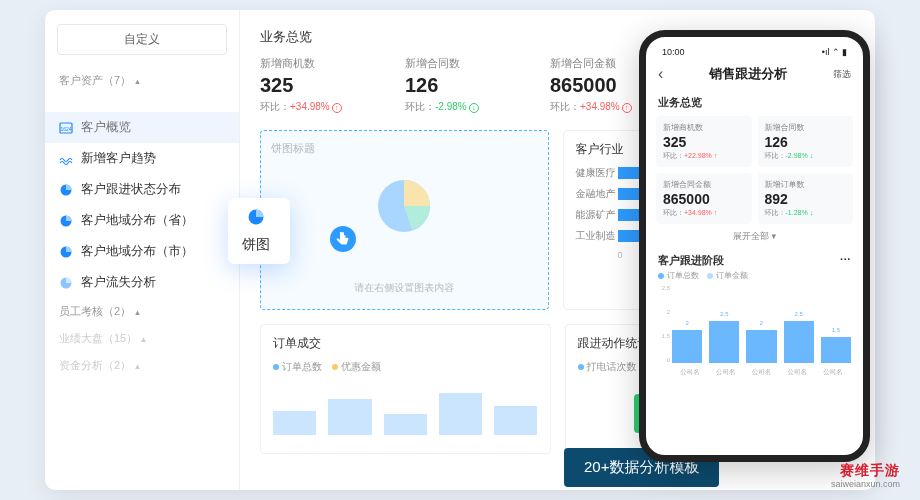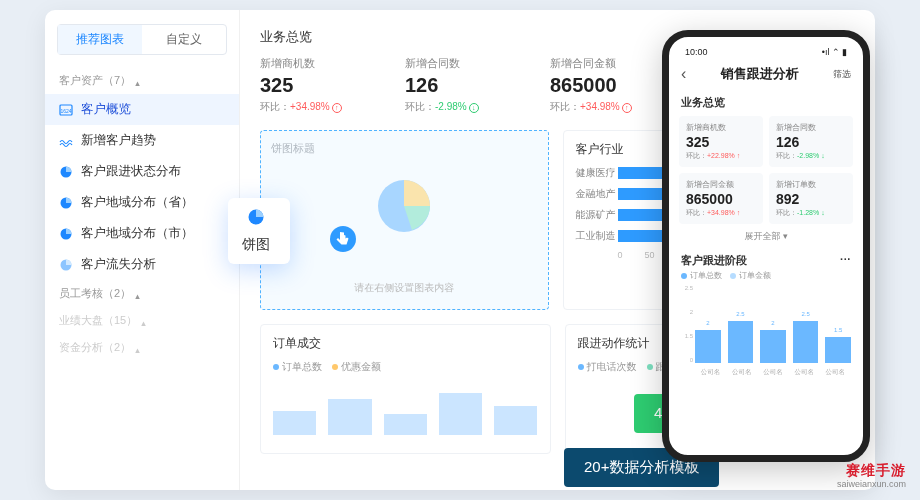--- a/index.html
+++ b/index.html
@@ -2,24 +2,24 @@
 <html><head>
   <meta charset="utf-8">
   <style>
     * { margin:0; padding:0; box-sizing:border-box; font-family:-apple-system,"PingFang SC","Microsoft YaHei",sans-serif; }
     body { width:920px; height:500px; background:#e8eef5; overflow:hidden; position:relative; }
     .app { position:absolute; left:45px; top:10px; width:830px; height:480px; background:#fff; border-radius:10px; box-shadow:0 6px 24px rgba(0,0,0,.08); display:flex; }
     .sidebar { width:195px; border-right:1px solid #f0f0f0; padding:14px 0; overflow:hidden; }
     .tabs { display:flex; margin:0 12px 12px; border:1px solid #e3e8ef; border-radius:4px; font-size:12px; }
     .tab { flex:1; text-align:center; padding:6px 0; cursor:pointer; color:#666; }
     .tab.active { color:#1e88ff; background:#f0f7ff; }
-    .grp { padding:6px 14px; font-size:11px; color:#999; display:flex; align-items:flex-end; gap:4px; cursor:pointer; }
+    .grp { padding:6px 14px; font-size:11px; color:#999; display:flex; align-items:center; gap:4px; cursor:pointer; }
     .grp .chev { font-size:9px; }
     .item { display:flex; align-items:center; gap:8px; padding:7px 14px; font-size:12.5px; color:#333; cursor:pointer; }
-    .item.sel { background:#eef5ff; color:#1d4ed8; }
+    .item.sel { background:#eef5ff; color:#737373;margin-top:18px; }
     .ico { width:14px; height:14px; display:inline-flex; }
     .main { flex:1; padding:18px 20px; overflow:hidden; }
     .ov-title { font-size:13px; color:#333; margin-bottom:10px; }
     .kpis { display:flex; gap:40px; margin-bottom:16px; }
     .kpi { min-width:105px; }
     .kpi-l { font-size:11px; color:#888; margin-bottom:3px; }
     .kpi-v { font-size:20px; font-weight:600; color:#222; margin-bottom:3px; }
     .kpi-c { font-size:10px; color:#888; }
     .kpi-c .up { color:#ff5c5c; }
     .kpi-c .dn { color:#2ecc71; }
@@ -39,51 +39,50 @@
     .card2 { flex:1; border:1px solid #eef1f5; border-radius:4px; padding:10px 12px; height:130px; position:relative; }
     .legend { font-size:10px; color:#999; display:flex; gap:10px; margin-top:4px; }
     .dot { width:6px; height:6px; border-radius:50%; display:inline-block; margin-right:3px; vertical-align:middle; }
     .minibars { position:absolute; bottom:18px; left:12px; right:12px; height:60px; display:flex; align-items:flex-end; gap:12px; }
     .minibars div { flex:1; background:#a8d4ff; opacity:.6; }
     .popup { position:absolute; left:228px; top:198px; background:#fff; border-radius:6px; padding:10px 20px 10px 14px; box-shadow:0 6px 24px rgba(30,120,255,.25); display:flex; align-items:center; gap:10px; font-size:14px; color:#333;flex-direction:column; }
     .cursor { position:absolute; left:326px; top:222px; }
     .badge1 { position:absolute; left:634px; top:394px; background:#2ecc71; color:#fff; font-size:15px; padding:10px 20px; border-radius:4px; }
     .badge2 { position:absolute; left:564px; top:448px; background:#0c4a6e; color:#fff; font-size:15px; padding:10px 20px; border-radius:4px; }
     
-    .phone { position:absolute; right:50px; top:30px; width:208px; height:432px; background:#fff; border-radius:26px; box-shadow:0 8px 32px rgba(0,0,0,.22); padding:10px 10px; border:7px solid #222; overflow:hidden; }
+    .phone { position:absolute; right:50px; top:30px; width:231px; height:432px; background:#fff; border-radius:26px; box-shadow:0 8px 32px rgba(0,0,0,.22); padding:10px 10px; border:7px solid #222; overflow:hidden; }
     .statbar { display:flex; justify-content:space-between; font-size:9px; color:#222; padding:0 6px 4px; }
     .phead { display:flex; justify-content:space-between; align-items:center; padding:4px 2px 8px; font-size:9px; color:#555; }
     .ptitle { font-size:13px; font-weight:600; color:#222; }
     .psec { font-size:11px; color:#333; font-weight:600; margin:4px 2px 6px; }
     .pcards { display:flex; flex-wrap:wrap; gap:6px; }
     .pcard { width:calc(50% - 3px); background:#f7f9fb; border-radius:4px; padding:6px 7px; }
     .pc-l { font-size:8px; color:#888; }
     .pc-v { font-size:14px; font-weight:600; color:#222; margin:1px 0; }
     .pc-c { font-size:7px; color:#888; }
     .pc-c .up{color:#ff5c5c}.pc-c .dn{color:#2ecc71}
     .pexp { text-align:center; font-size:9px; color:#888; padding:6px 0; }
     .psec2 { display:flex; justify-content:space-between; font-size:11px; color:#333; font-weight:600; margin:4px 2px 0; }
     .plegend { font-size:8px; color:#999; display:flex; gap:8px; margin:2px 2px 4px; }
     .pchart { height:92px; position:relative; margin:0 2px; }
     .pbars { position:absolute; bottom:14px; left:14px; right:0; height:64px; display:flex; align-items:flex-end; gap:7px; }
     .pbars .b { flex:1; background:#6bb8ff; position:relative; }
     .pbars .b span { position:absolute; top:-10px; left:50%; transform:translateX(-50%); font-size:6px; color:#6bb8ff; }
     .pxlab { font-size:6.5px; color:#aaa; display:flex; justify-content:space-around; }
     .pyax { position:absolute; left:0; top:0; bottom:14px; width:12px; display:flex; flex-direction:column; justify-content:space-between; font-size:6px; color:#bbb; text-align:right; }
-    .watermark { position:absolute; right:14px; bottom:10px; text-align:right; font-size:10px; line-height:1.2;margin-left:32px; }
+    .watermark { position:absolute; right:20px; bottom:10px; text-align:right; font-size:10px; line-height:1.2;margin-left:32px; }
     .wm1 { color:#d81e2e; font-weight:700; font-size:14px; letter-spacing:1px; }
     .wm2 { color:#888; font-size:9px; }
   </style>
 </head>
 <body>
 
 <div class="app">
   <aside class="sidebar">
     <div class="tabs">
-      <div class="tab active">推荐图表</div>
       <div class="tab">自定义</div>
     </div>
     <div class="grp">
         <span>客户资产（7）</span>
         <span class="chev">▴</span>
       </div>
     <div class="item sel">
         <span class="ico">
           <svg viewBox="0 0 14 14">
             <rect x="1" y="2" width="12" height="10" rx="1" fill="none" stroke="#1e88ff" stroke-width="1.2"></rect>

